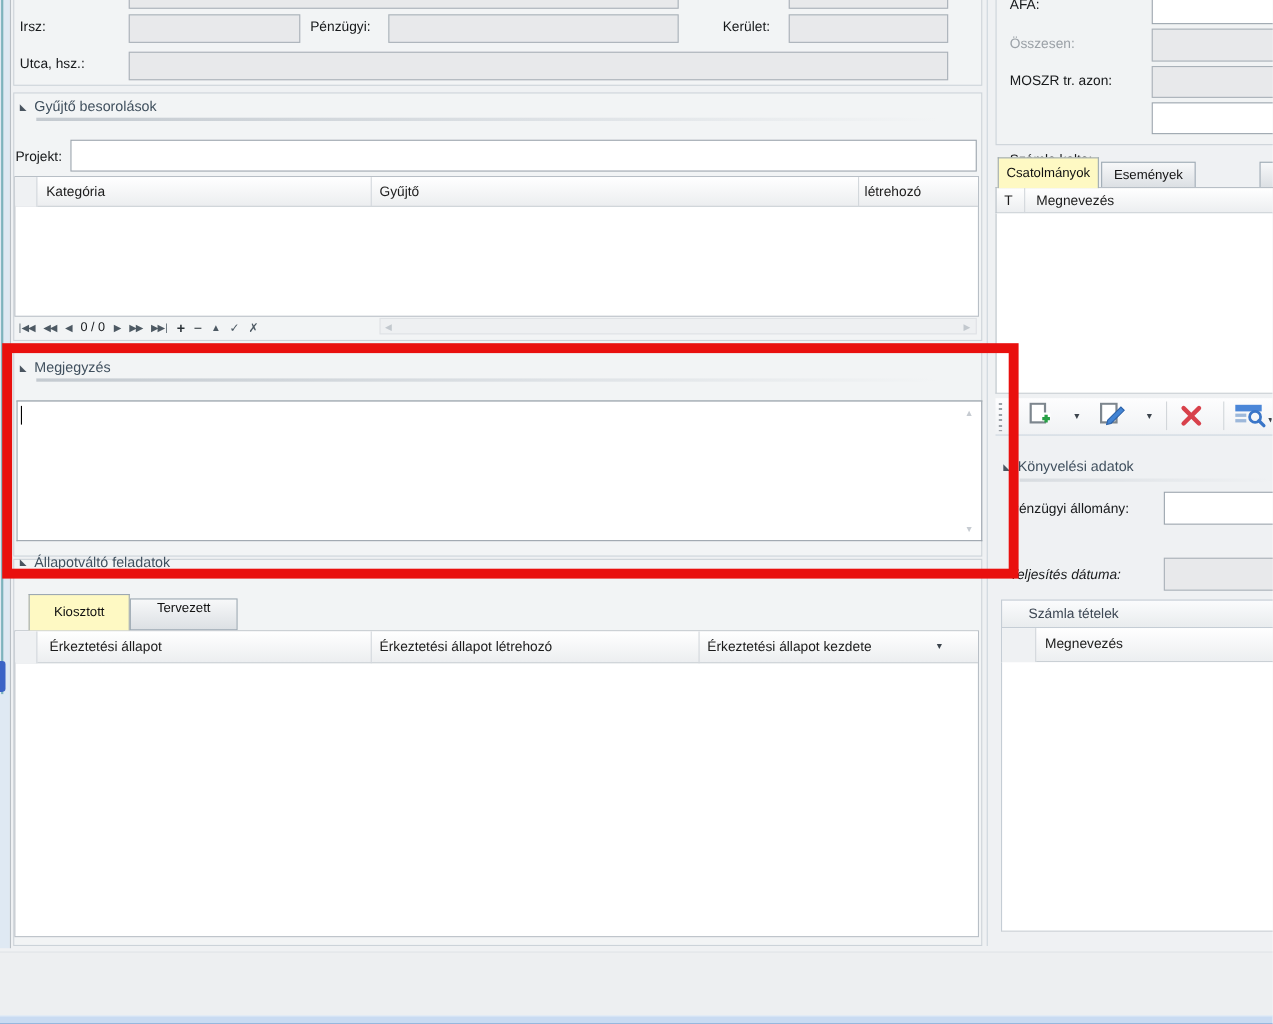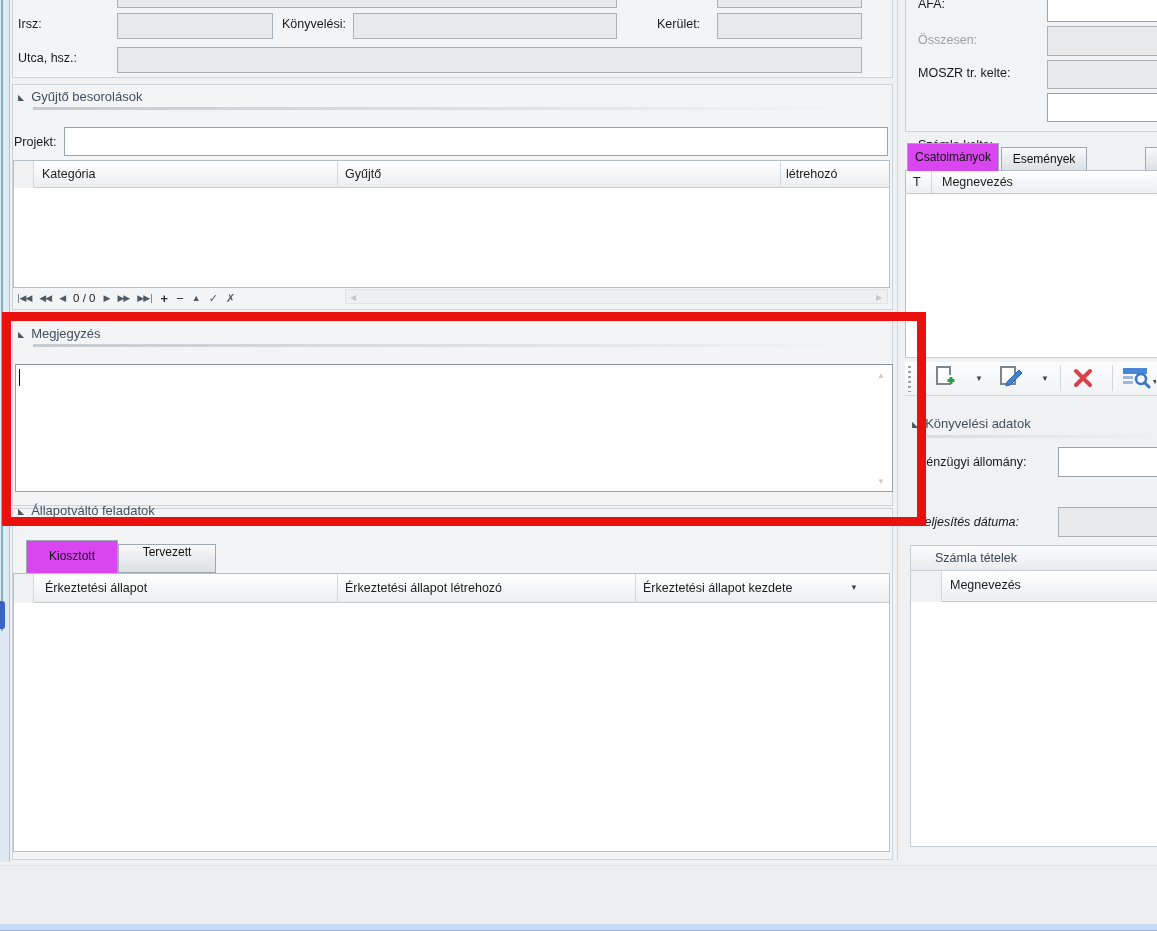--- a/index.html
+++ b/index.html
@@ -17,21 +17,21 @@
   .tri{font-size:8px;color:#4a5560;margin-right:7px;position:relative;top:-1px;}
   .rule{position:absolute;height:3px;background:linear-gradient(to right,#c4cad0 0%,#dde1e5 55%,rgba(221,225,229,0) 100%);}
   .grid{position:absolute;box-sizing:border-box;background:#ffffff;border:1px solid #b8bfc6;}
   .ghead{position:absolute;box-sizing:border-box;background:linear-gradient(#ffffff,#eceef0);
          border-bottom:1px solid #c6ccd2;}
   .gcol{position:absolute;white-space:nowrap;font-size:12.5px;color:#1c1c1c;}
   .gsep{position:absolute;width:1px;background:#d3d8dc;}
   .ind{position:absolute;box-sizing:border-box;background:#eff1f3;border-right:1px solid #d3d8dc;}
   .tab{position:absolute;box-sizing:border-box;font-size:12px;color:#111;text-align:center;
        border:1px solid #9da9b3;cursor:default;}
-  .tab.on{background:#d946ef;border-bottom:none;z-index:3;}
+  .tab.on{background:#fef9c3;border-bottom:none;z-index:3;}
   .tab.off{background:linear-gradient(#f7f8f9,#dce0e4);}
   .navrow{position:absolute;display:flex;align-items:center;gap:8px;}
   .navbtn{font-size:9px;color:#4d5963;letter-spacing:-1px;white-space:nowrap;cursor:default;}
   .navbtn.big{font-size:13px;font-weight:bold;color:#2b3238;letter-spacing:0;}
   .navpos{font-size:11.5px;color:#16191c;letter-spacing:0;}
   .scrollarrow{position:absolute;font-size:8px;color:#c2c8ce;}
   .toolsep{position:absolute;width:1px;background:#d2d6da;}
   .ddown{font-size:8px;color:#3c444c;}
   textarea.memo{position:absolute;box-sizing:border-box;background:#fff;border:1px solid #98a1aa;
        border-top-color:#87929c;resize:none;font:inherit;padding:2px 4px;outline:none;}
@@ -47,21 +47,21 @@
   <div class="abs" style="left:0;top:601px;width:5px;height:28px;background:#3b63c6;border-radius:0 3px 3px 0;"></div>
   <div class="abs" style="left:9px;top:0;width:1px;height:862px;background:#b9bfc5;"></div>
   <div class="abs" style="left:897px;top:0;width:1px;height:860px;background:#cdd5dd;"></div>
 
   <div class="group" style="left:12px;top:-24px;width:881px;height:102px;"></div>
   <div class="field" style="left:117px;top:-18px;width:500px;height:26px;"></div>
   <div class="field" style="left:717px;top:-18px;width:145px;height:26px;"></div>
 
   <span class="lbl" style="left:18px;top:17px;">Irsz:</span>
   <input class="field" style="left: 117px; top: 13px; width: 156px; height: 26px;" value="">
-  <span class="lbl" style="left:282px;top:17px;">Könyvelési:</span>
+  <span class="lbl" style="left:282px;top:17px;">Pénzügyi:</span>
   <input class="field" style="left: 353px; top: 13px; width: 264px; height: 26px;" value="">
   <span class="lbl" style="left:657px;top:17px;">Kerület:</span>
   <input class="field" style="left: 717px; top: 13px; width: 145px; height: 26px;" value="">
   <span class="lbl" style="left:18px;top:51px;">Utca, hsz.:</span>
   <input class="field" style="left: 117px; top: 47px; width: 745px; height: 26px;" value="">
 
   <div class="group" style="left:12px;top:84px;width:881px;height:226px;"></div>
   <div class="sechdr" style="left:18px;top:89px;">
     <span class="tri">◣</span><span>Gyűjtő besorolások</span>
   </div>
@@ -126,21 +126,21 @@
   <span class="gcol" style="left:345px;top:581px;">Érkeztetési állapot létrehozó</span>
   <div class="gsep" style="left:635px;top:574px;height:29px;"></div>
   <span class="gcol" style="left:643px;top:581px;">Érkeztetési állapot kezdete</span>
   <span class="ddown" style="position:absolute;left:850px;top:583px;">▼</span>
 
   <div class="group" style="left:905px;top:-24px;width:254px;height:156px;background:#f1f3f4;"></div>
   <span class="lbl" style="left:918px;top:-3px;">ÁFA:</span>
   <input class="field white" style="left: 1047px; top: -20px; width: 112px; height: 42px;" value="">
   <span class="lbl dis" style="left:918px;top:33px;">Összesen:</span>
   <input class="field" disabled="" style="left: 1047px; top: 26px; width: 112px; height: 30px;" value="">
-  <span class="lbl" style="left:918px;top:66px;">MOSZR tr. kelte:</span>
+  <span class="lbl" style="left:918px;top:66px;">MOSZR tr. azon:</span>
   <input class="field" disabled="" style="left: 1047px; top: 60px; width: 112px; height: 29px;" value="">
   <span class="lbl" style="left:918px;top:99px;margin-top:39px;">Számla kelte:</span>
   <input class="field white" style="left: 1047px; top: 93px; width: 112px; height: 29px;" value="">
 
   <div class="tab on" style="left:907px;top:143px;width:92px;height:28px;padding-top:6px;">Csatolmányok</div>
   <div class="tab off" style="left:1001px;top:147px;width:86px;height:24px;padding-top:4px;">Események</div>
   <div class="tab off" style="left:1145px;top:147px;width:14px;height:24px;"></div>
 
   <div class="ghead" style="left:905px;top:170px;width:252px;height:24px;border-top:1px solid #b8bfc6;border-left:1px solid #b8bfc6;"></div>
   <span class="gcol" style="left:913px;top:175px;">T</span>

